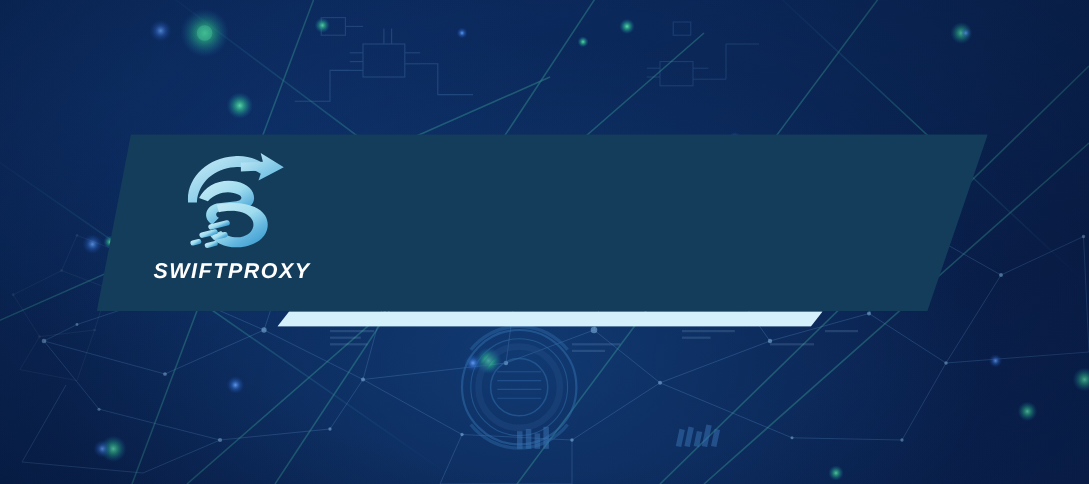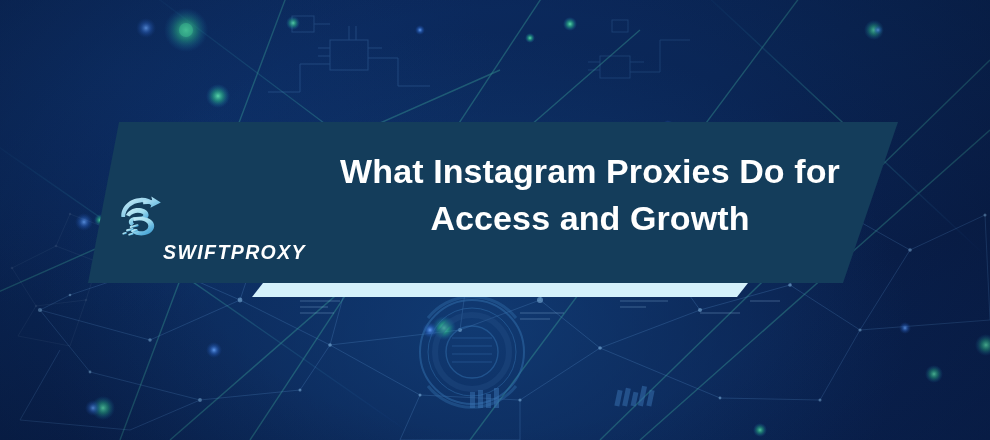--- a/index.html
+++ b/index.html
@@ -60,22 +60,22 @@
   }
 
   
   .logo-block {
     position: absolute;
     left: 116px;
     top: 134px;
     width: 190px;
     height: 130px;
     display: flex;
-    flex-direction: row;
-    align-items: flex-end;
+    flex-direction: column;
+    align-items: center;
     justify-content: flex-start;
   }
   .logo-mark {
     width: 104px;
     height: 96px;
     display: block;
   }
   .logo-word {
     margin-top: 6px;
     color: #ffffff;
@@ -412,18 +412,14 @@
         <rect x="30" y="68" width="20" height="5" rx="2.5" transform="rotate(-14 40 70)"></rect>
         <rect x="22" y="76" width="17" height="5" rx="2.5" transform="rotate(-14 30 78)"></rect>
         <rect x="34" y="78" width="14" height="5" rx="2.5" transform="rotate(-14 41 80)"></rect>
         <rect x="14" y="84" width="10" height="4.5" rx="2.2" transform="rotate(-14 19 86)"></rect>
         <rect x="27" y="86" width="12" height="4.5" rx="2.2" transform="rotate(-14 33 88)"></rect>
       </g>
     </svg>
     <div class="logo-word">SWIFTPROXY</div>
   </div>
 
-  <div class="headline">
-    <span class="ln">What Instagram Proxies Do for</span>
-    <span class="ln">Access and Growth</span>
-  </div>
 
 </div>
 
 </body></html>

